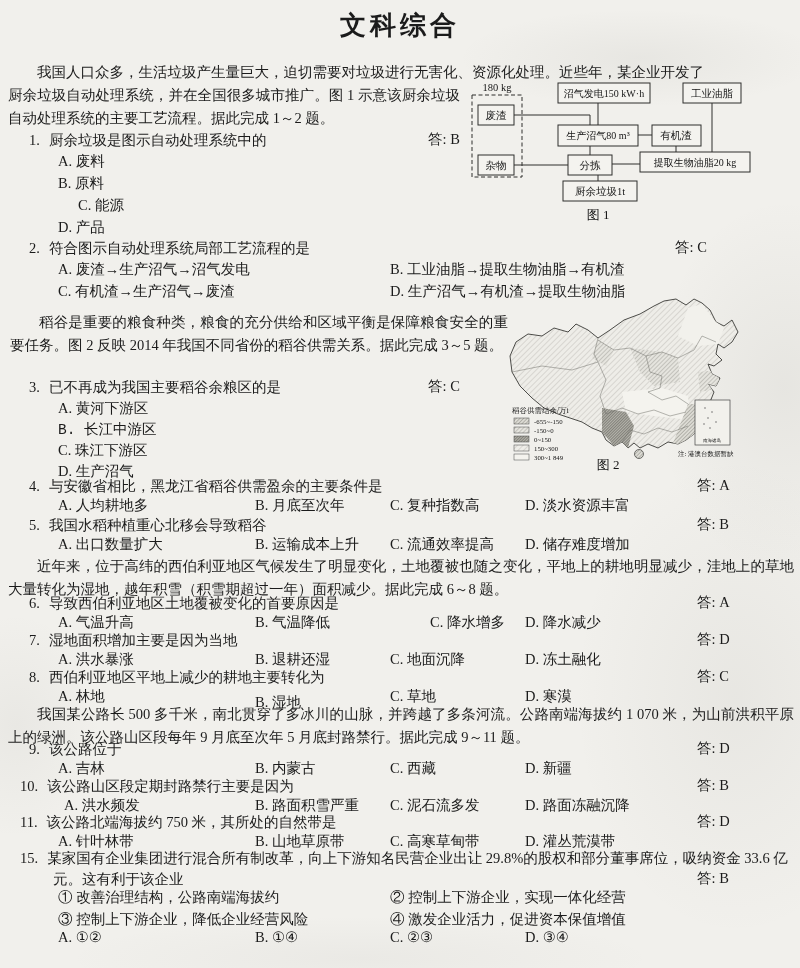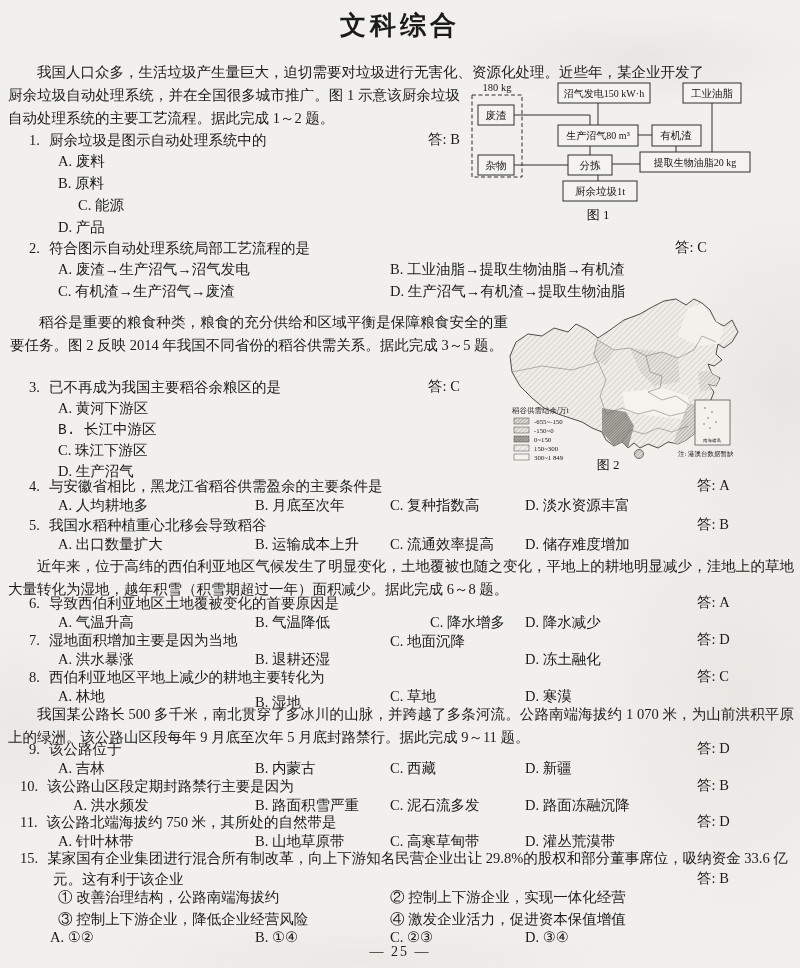--- a/index.html
+++ b/index.html
@@ -98,49 +98,49 @@
       <div class="stem" style="left: 29px; top: 593px; width: 640px; padding-left: 33px; text-indent: -33px;"><span class="qnum">6.</span>导致西伯利亚地区土地覆被变化的首要原因是</div>
       <div class="answer" style="left: 697px; top: 593px;">答: A</div>
       <div class="opt" style="left: 58px; top: 613px;">A. 气温升高</div>
       <div class="opt" style="left: 255px; top: 613px;">B. 气温降低</div>
       <div class="opt" style="left: 390px; top: 613px; margin-left: 40px;">C. 降水增多</div>
       <div class="opt" style="left: 525px; top: 613px;">D. 降水减少</div>
       <div class="stem" style="left: 29px; top: 630px; width: 640px; padding-left: 33px; text-indent: -33px;"><span class="qnum">7.</span>湿地面积增加主要是因为当地</div>
       <div class="answer" style="left: 697px; top: 630px;">答: D</div>
       <div class="opt" style="left: 58px; top: 650px;">A. 洪水暴涨</div>
       <div class="opt" style="left: 255px; top: 650px;">B. 退耕还湿</div>
-      <div class="opt" style="left: 390px; top: 632px;">C. 地面沉降</div>
+      <div class="opt" style="left: 390px; top: 650px;">C. 地面沉降</div>
       <div class="opt" style="left: 525px; top: 650px;">D. 冻土融化</div>
       <div class="stem" style="left: 29px; top: 667px; width: 640px; padding-left: 33px; text-indent: -33px;"><span class="qnum">8.</span>西伯利亚地区平地上减少的耕地主要转化为</div>
       <div class="answer" style="left: 697px; top: 667px;">答: C</div>
       <div class="opt" style="left: 58px; top: 687px;">A. 林地</div>
       <div class="opt" style="left: 255px; top: 687px; margin-top: 6px;">B. 湿地</div>
       <div class="opt" style="left: 390px; top: 687px;">C. 草地</div>
       <div class="opt" style="left: 525px; top: 687px;">D. 寒漠</div>
       <div class="stem" style="left: 29px; top: 739px; width: 640px; padding-left: 33px; text-indent: -33px;"><span class="qnum">9.</span>该公路位于</div>
       <div class="answer" style="left: 697px; top: 739px;">答: D</div>
       <div class="opt" style="left: 58px; top: 759px;">A. 吉林</div>
       <div class="opt" style="left: 255px; top: 759px;">B. 内蒙古</div>
       <div class="opt" style="left: 390px; top: 759px;">C. 西藏</div>
       <div class="opt" style="left: 525px; top: 759px;">D. 新疆</div>
       <div class="stem" style="left: 20px; top: 776px; width: 640px; padding-left: 33px; text-indent: -33px;"><span class="qnum">10.</span>该公路山区段定期封路禁行主要是因为</div>
       <div class="answer" style="left: 697px; top: 776px;">答: B</div>
-      <div class="opt" style="left: 73px; top: 796px;">A. 洪水频发</div>
+      <div class="opt" style="left: 64px; top: 796px;">A. 洪水频发</div>
       <div class="opt" style="left: 255px; top: 796px;">B. 路面积雪严重</div>
       <div class="opt" style="left: 390px; top: 796px;">C. 泥石流多发</div>
       <div class="opt" style="left: 525px; top: 796px;">D. 路面冻融沉降</div>
       <div class="stem" style="left: 20px; top: 812px; width: 640px; padding-left: 33px; text-indent: -33px;"><span class="qnum">11.</span>该公路北端海拔约 750 米，其所处的自然带是</div>
       <div class="answer" style="left: 697px; top: 812px;">答: D</div>
       <div class="opt" style="left: 58px; top: 832px;">A. 针叶林带</div>
       <div class="opt" style="left: 255px; top: 832px;">B. 山地草原带</div>
       <div class="opt" style="left: 390px; top: 832px;">C. 高寒草甸带</div>
       <div class="opt" style="left: 525px; top: 832px;">D. 灌丛荒漠带</div>
       <div class="stem" style="left: 20px; top: 848px; width: 742px; padding-left: 33px; text-indent: -33px;"><span class="qnum">15.</span>某家国有企业集团进行混合所有制改革，向上下游知名民营企业出让 29.8%的股权和部分董事席位，吸纳资金 33.6 亿元。这有利于该企业</div>
       <div class="answer" style="left: 697px; top: 869px;">答: B</div>
-      <div class="opt" style="left: 50px; top: 929px;">A. ①②</div>
+      <div class="opt" style="left: 58px; top: 929px;">A. ①②</div>
       <div class="opt" style="left: 255px; top: 929px;">B. ①④</div>
       <div class="opt" style="left: 390px; top: 929px;">C. ②③</div>
       <div class="opt" style="left: 525px; top: 929px;">D. ③④</div>
       <div class="subitem" style="left: 58px; top: 888px;">① 改善治理结构，公路南端海拔约</div>
       <div class="subitem" style="left: 390px; top: 888px;">② 控制上下游企业，实现一体化经营</div>
       <div class="subitem" style="left: 58px; top: 910px;">③ 控制上下游企业，降低企业经营风险</div>
       <div class="subitem" style="left: 390px; top: 910px;">④ 激发企业活力，促进资本保值增值</div>
     </div>
 
   <div class="figure" style="left:452px;top:76px;width:310px;height:150px;">
@@ -254,14 +254,13 @@
           <circle cx="214" cy="126" r="0.7" fill="#555"></circle>
         <circle cx="208" cy="132" r="0.7" fill="#555"></circle>
           <circle cx="202" cy="128" r="0.7" fill="#555"></circle>
         <text x="210" y="146" font-size="4.5" text-anchor="middle">南海诸岛</text>
       </g>
       <text x="176" y="160" font-size="6.5">注: 港澳台数据暂缺</text>
       <text x="106" y="173" font-size="13" text-anchor="middle">图 2</text>
     </svg>
   </div>
 
-  <div class="footer">— 25 —</div>
 </div>
 
 </body></html>

